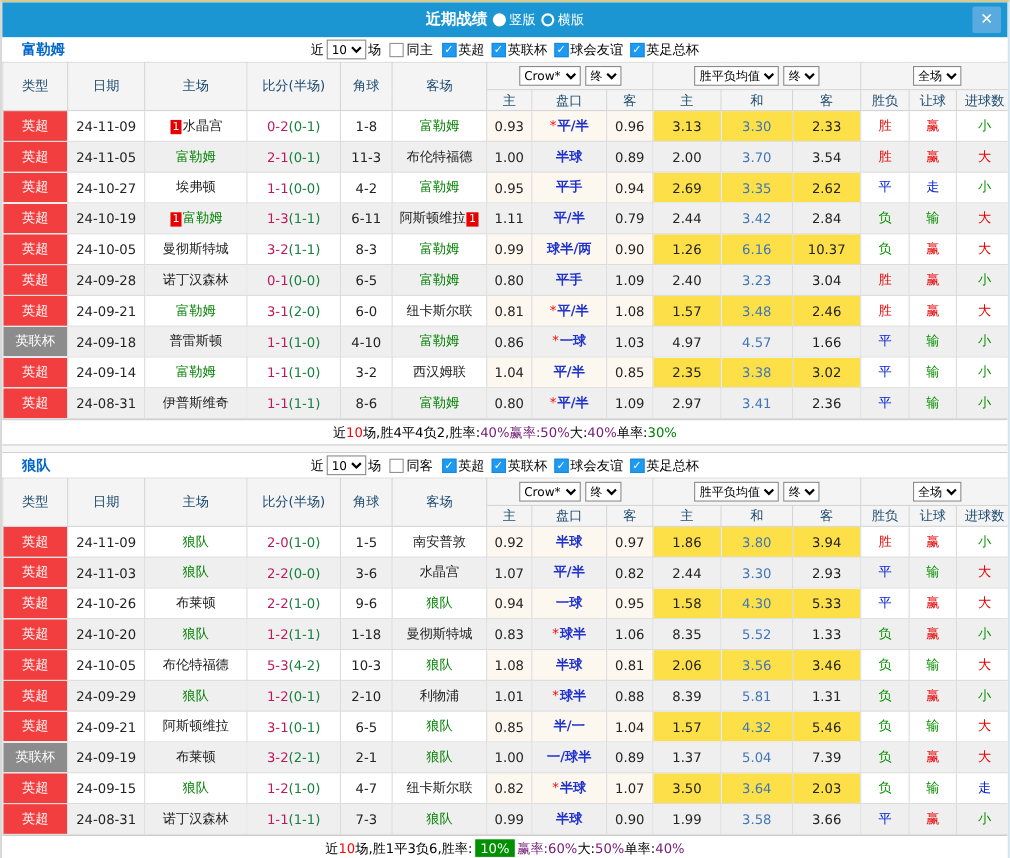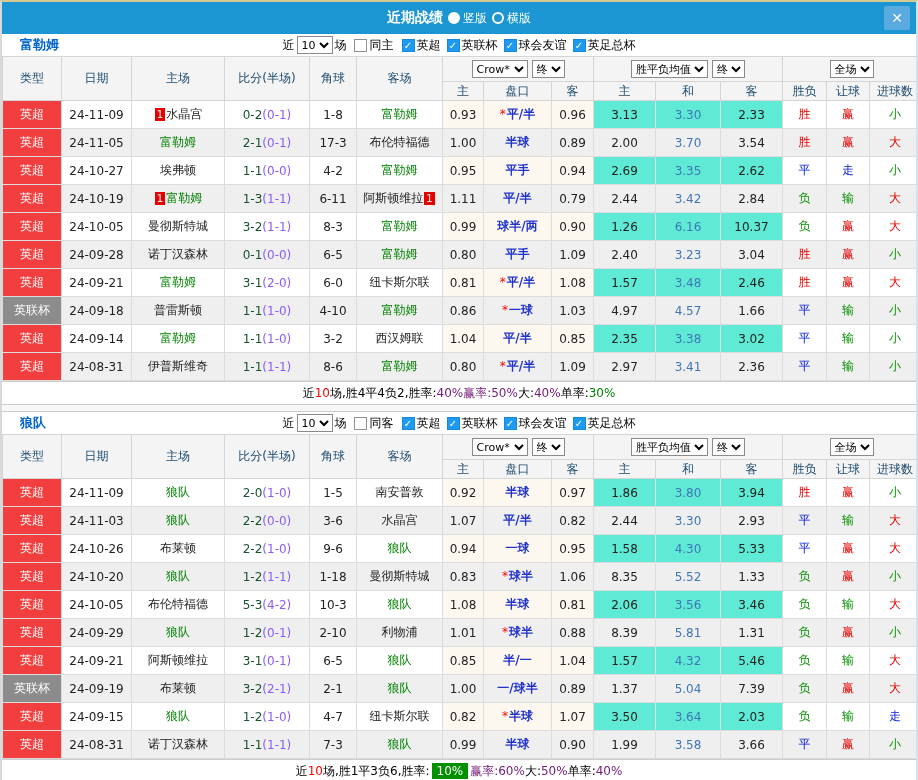--- a/index.html
+++ b/index.html
@@ -26,27 +26,27 @@
   
   table { border-collapse:collapse; table-layout:fixed; width:918px; font-size:12px; }
   th { background:#f4f4f4; color:#1c4a6e; font-weight:normal; border:1px solid #d5d5d5; padding:0; overflow:hidden; white-space:nowrap; }
   tr.tier1 th { height:25px; }
   tr.tier2 th { height:19px; }
   th .hdr-controls { display:flex; align-items:flex-start; justify-content:center; gap:4px; }
   td { border:1px solid #dcdcdc; text-align:center; padding:0; height:28px; overflow:hidden; white-space:nowrap; color:#222; }
   tr.odd td { background:#fff; }
   tr.even td { background:#efefef; }
   tr.odd td.warm { background:#fdf8ef; }
-  tr.odd td.cool { background:#5eead4; }
+  tr.odd td.cool { background:#fde047; }
   td.c-type { color:#fff; font-size:12px; }
   td.c-type.epl { background:#f23e3e; }
   td.c-type.cup { background:#8c8c8c; }
   .hl-team { color:#008000; }
-  .score-ft { color:#14532d; }
-  .score-ht { color:#8b5cf6;text-align:center; }
+  .score-ft { color:#be185d; }
+  .score-ht { color:#15803d;text-align:center; }
   .badge { display:inline-block; background:#e60000; color:#fff; font-size:10px; line-height:13px; padding:0 2px; margin:0 1px; }
   .star { color:#ff0000; margin-right:1px; }
   .hcap { color:#2133cc;font-weight:bold; }
   .avg-draw { color:#4076b8; }
   .res.r { color:#e60000; } .res.b { color:#0019d8; } .res.g { color:#089000; }
   
   .summary { height:23px; display:flex; align-items:center; justify-content:center; font-size:12px; border-top:1px solid #ccc; background:#fff; color:#000; }
   .summary .k { color:#000; } .summary .r { color:#ff0000; } .summary .b { color:#701a75; }
   .summary .g { color:#008000; } .summary .hl { background:#009000; color:#fff; padding:1px 5px; margin:0 2px; }
   .divider { height:8px; background:#f7f7f7; border-top:1px solid #ccc; border-bottom:1px solid #ccc; }
@@ -162,21 +162,21 @@
             <td class="cool">2.33</td>
             <td><span class="res r">胜</span></td>
             <td><span class="res r">赢</span></td>
             <td><span class="res g">小</span></td>
           </tr>
           <tr class="even">
             <td class="c-type epl">英超</td>
             <td>24-11-05</td>
             <td><span class="hl-team">富勒姆</span></td>
             <td><span class="score-ft">2-1</span><span class="score-ht">(0-1)</span></td>
-            <td>17-3</td>
+            <td>11-3</td>
             <td><span>布伦特福德</span></td>
             <td class="warm">1.00</td>
             <td class="warm"><span class="hcap">半球</span></td>
             <td class="warm">0.89</td>
             <td class="cool">2.00</td>
             <td class="cool"><span class="avg-draw">3.70</span></td>
             <td class="cool">3.54</td>
             <td><span class="res r">胜</span></td>
             <td><span class="res r">赢</span></td>
             <td><span class="res r">大</span></td>

